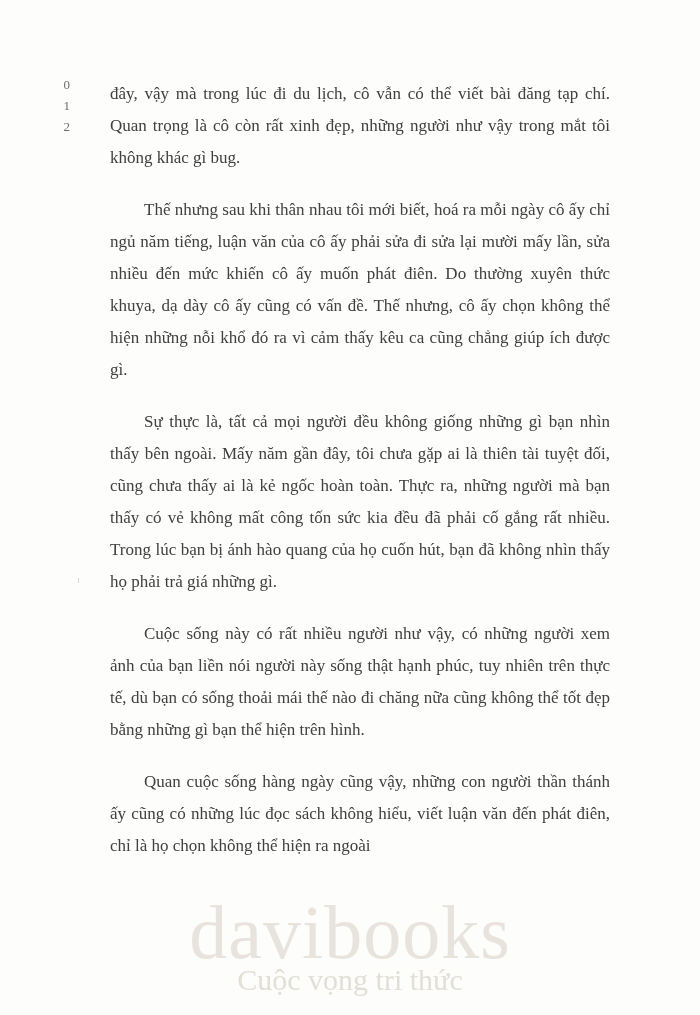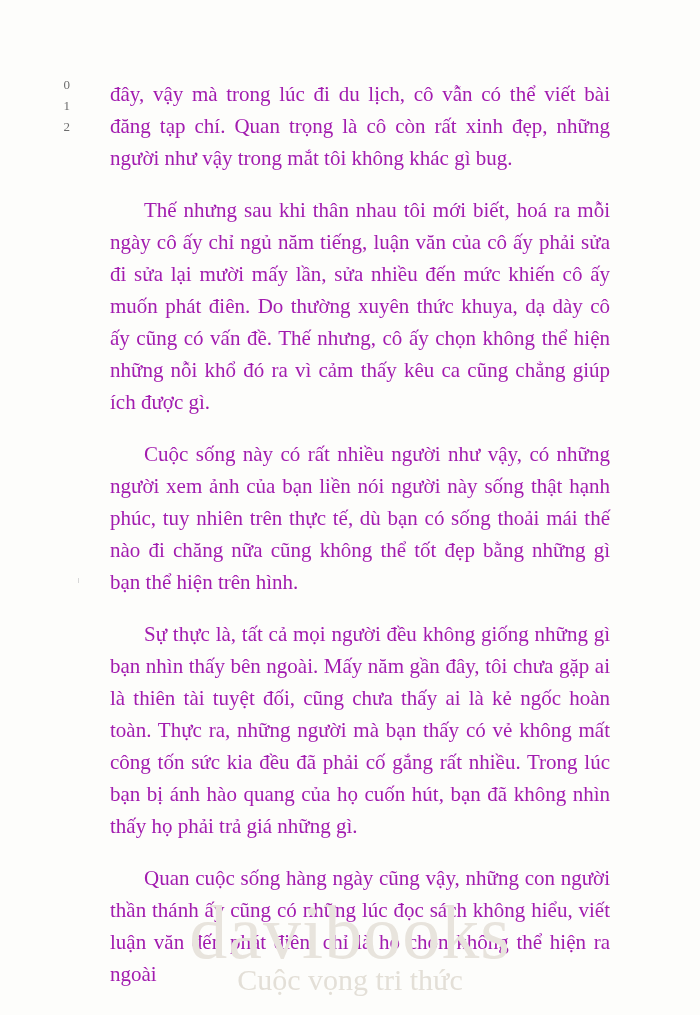--- a/index.html
+++ b/index.html
@@ -40,23 +40,23 @@
 
   .content {
     position: absolute;
     left: 110px;
     top: 78px;
     width: 500px;
   }
 
   p.para {
     margin: 0 0 20px 0;
-    font-size: 21px;
+    font-size: 17px;
     line-height: 32px;
-    color: #a21caf;
+    color: #404040;
     text-align: justify;
     text-indent: 0;
     font-family: "Liberation Serif", serif;
   }
   p.para.indent {
     text-indent: 34px;
   }
 
   
   .watermark {
@@ -114,22 +114,22 @@
     <span>0</span>
     <span>1</span>
     <span>2</span>
   </div>
 
   <div class="edge-tick"></div>
 
   <div class="content">
     <p class="para">đây, vậy mà trong lúc đi du lịch, cô vẫn có thể viết bài đăng tạp chí. Quan trọng là cô còn rất xinh đẹp, những người như vậy trong mắt tôi không khác gì bug.</p>
     <p class="para indent">Thế nhưng sau khi thân nhau tôi mới biết, hoá ra mỗi ngày cô ấy chỉ ngủ năm tiếng, luận văn của cô ấy phải sửa đi sửa lại mười mấy lần, sửa nhiều đến mức khiến cô ấy muốn phát điên. Do thường xuyên thức khuya, dạ dày cô ấy cũng có vấn đề. Thế nhưng, cô ấy chọn không thể hiện những nỗi khổ đó ra vì cảm thấy kêu ca cũng chẳng giúp ích được gì.</p>
+    <p class="para indent">Sự thực là, tất cả mọi người đều không giống những gì bạn nhìn thấy bên ngoài. Mấy năm gần đây, tôi chưa gặp ai là thiên tài tuyệt đối, cũng chưa thấy ai là kẻ ngốc hoàn toàn. Thực ra, những người mà bạn thấy có vẻ không mất công tốn sức kia đều đã phải cố gắng rất nhiều. Trong lúc bạn bị ánh hào quang của họ cuốn hút, bạn đã không nhìn thấy họ phải trả giá những gì.</p>
     <p class="para indent">Cuộc sống này có rất nhiều người như vậy, có những người xem ảnh của bạn liền nói người này sống thật hạnh phúc, tuy nhiên trên thực tế, dù bạn có sống thoải mái thế nào đi chăng nữa cũng không thể tốt đẹp bằng những gì bạn thể hiện trên hình.</p>
-    <p class="para indent">Sự thực là, tất cả mọi người đều không giống những gì bạn nhìn thấy bên ngoài. Mấy năm gần đây, tôi chưa gặp ai là thiên tài tuyệt đối, cũng chưa thấy ai là kẻ ngốc hoàn toàn. Thực ra, những người mà bạn thấy có vẻ không mất công tốn sức kia đều đã phải cố gắng rất nhiều. Trong lúc bạn bị ánh hào quang của họ cuốn hút, bạn đã không nhìn thấy họ phải trả giá những gì.</p>
     <p class="para indent">Quan cuộc sống hàng ngày cũng vậy, những con người thần thánh ấy cũng có những lúc đọc sách không hiểu, viết luận văn đến phát điên, chỉ là họ chọn không thể hiện ra ngoài</p>
   </div>
 
   <div class="watermark">
     <div class="wm-main">davibooks</div>
     <div class="wm-sub">Cuộc vọng tri thức</div>
   </div>
 
 
 </div>

